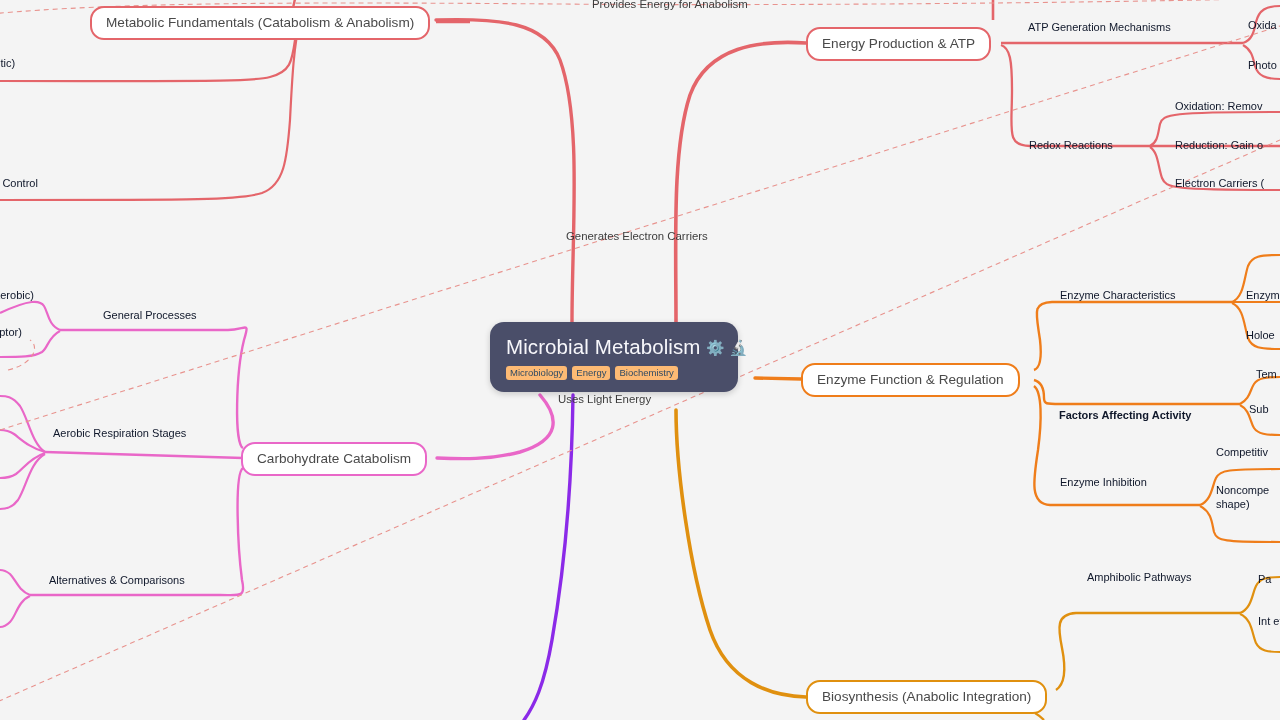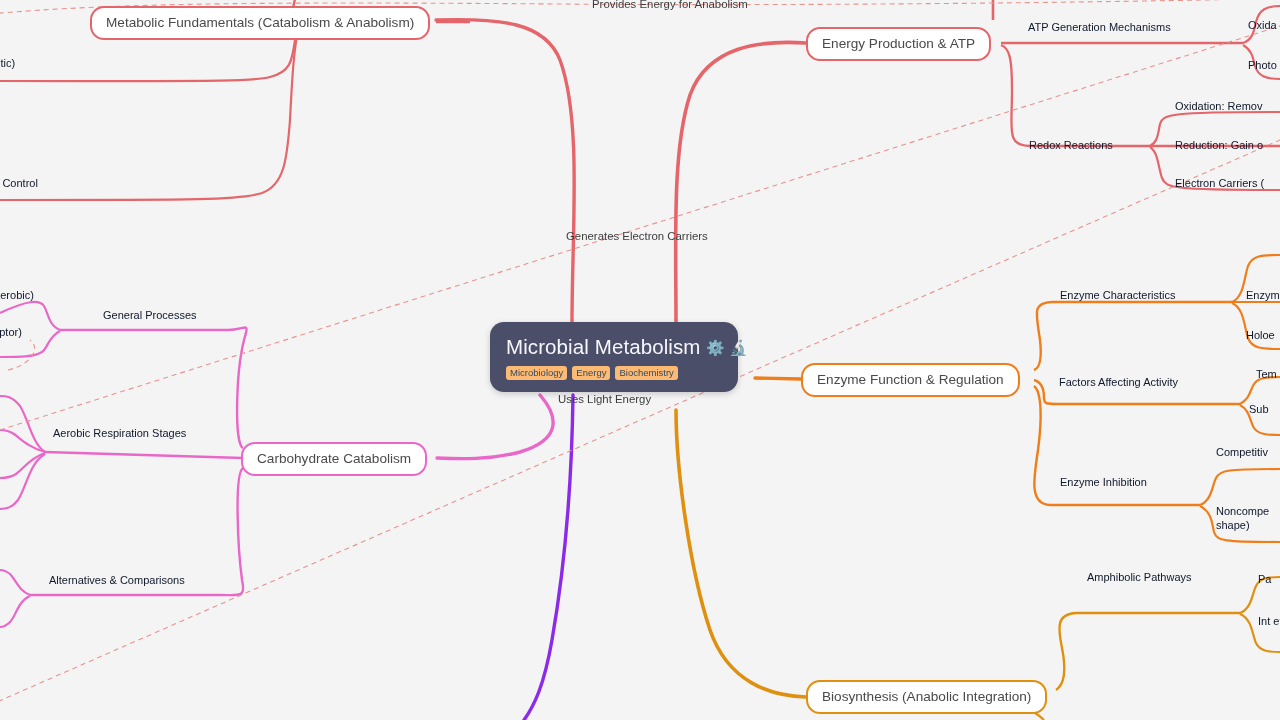--- a/index.html
+++ b/index.html
@@ -209,27 +209,27 @@
   <div class="lbl" style="left:1029px; top:138px;">Redox Reactions</div>
   <div class="lbl" style="left:1175px; top:99px;">Oxidation: Remov</div>
   <div class="lbl" style="left:1175px; top:138px;">Reduction: Gain o</div>
   <div class="lbl" style="left:1175px; top:176px;">Electron Carriers (</div>
 
   <div class="lbl" style="left:1060px; top:288px;">Enzyme Characteristics</div>
   <div class="lbl" style="left:1246px; top:248px;margin-left:47px;">Biolo</div>
   <div class="lbl" style="left:1246px; top:288px;">Enzym</div>
   <div class="lbl" style="left:1246px; top:328px;">Holoe</div>
 
-  <div class="lbl" style="left:1059px; top:375px;">Factors Affecting Activity</div>
+  <div class="lbl" style="left:1059px; top:408px;font-weight:bold;">Factors Affecting Activity</div>
   <div class="lbl" style="left:1256px; top:367px;">Tem</div>
   <div class="lbl" style="left:1249px; top:402px;">Sub</div>
 
   <div class="lbl" style="left:1060px; top:475px;">Enzyme Inhibition</div>
   <div class="lbl" style="left:1216px; top:445px;">Competitiv</div>
-  <div class="lbl wrap" style="left:1216px; top:483px; width:64px;margin-top:21px;">Noncompe
+  <div class="lbl wrap" style="left:1216px; top:483px; width:64px;">Noncompe
 shape)</div>
 
   <div class="lbl" style="left:1087px; top:570px;">Amphibolic Pathways</div>
   <div class="lbl" style="left:1258px; top:572px;">Pa</div>
   <div class="lbl wrap" style="left:1258px; top:614px; width:30px;">Int
 etc</div>
 
   <div class="lbl" style="left:103px; top:308px;">General Processes</div>
   <div class="lbl" style="left:-12px; top:288px;">naerobic)</div>
   <div class="lbl" style="left:-24px; top:325px;">acceptor)</div>

